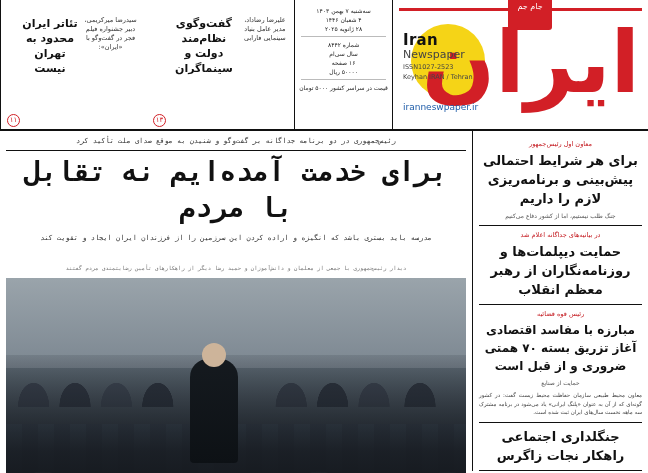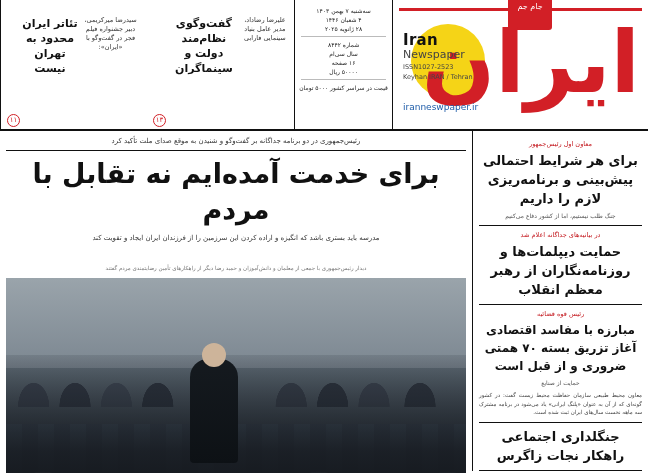--- a/index.html
+++ b/index.html
@@ -234,20 +234,21 @@
     text-align: justify;
     margin-top: 4px;
     direction: rtl;
   }
 
   
   .maincol {
     flex: 1 1 auto;
     padding: 5px 6px 0 6px;
     direction: rtl;
+    font-family: Liberation Mono, monospace;
   }
   .main-kicker {
     font-size: 7px;
     color: #333;
     text-align: center;
     line-height: 11px;
     padding-bottom: 3px;
     border-bottom: 1px solid #111;
     margin-bottom: 5px;
   }

